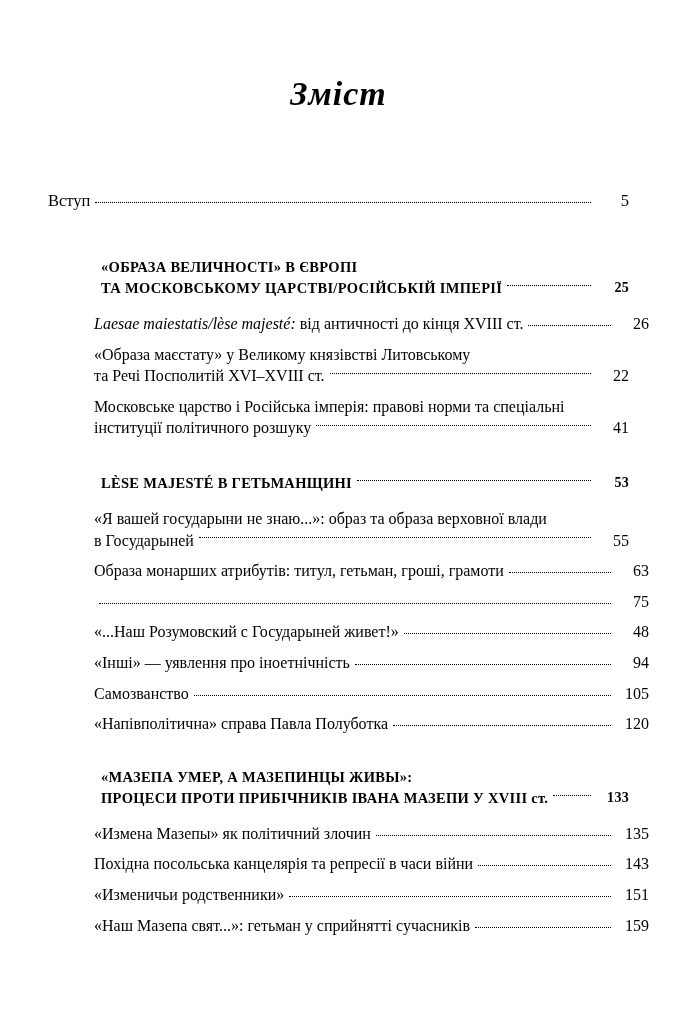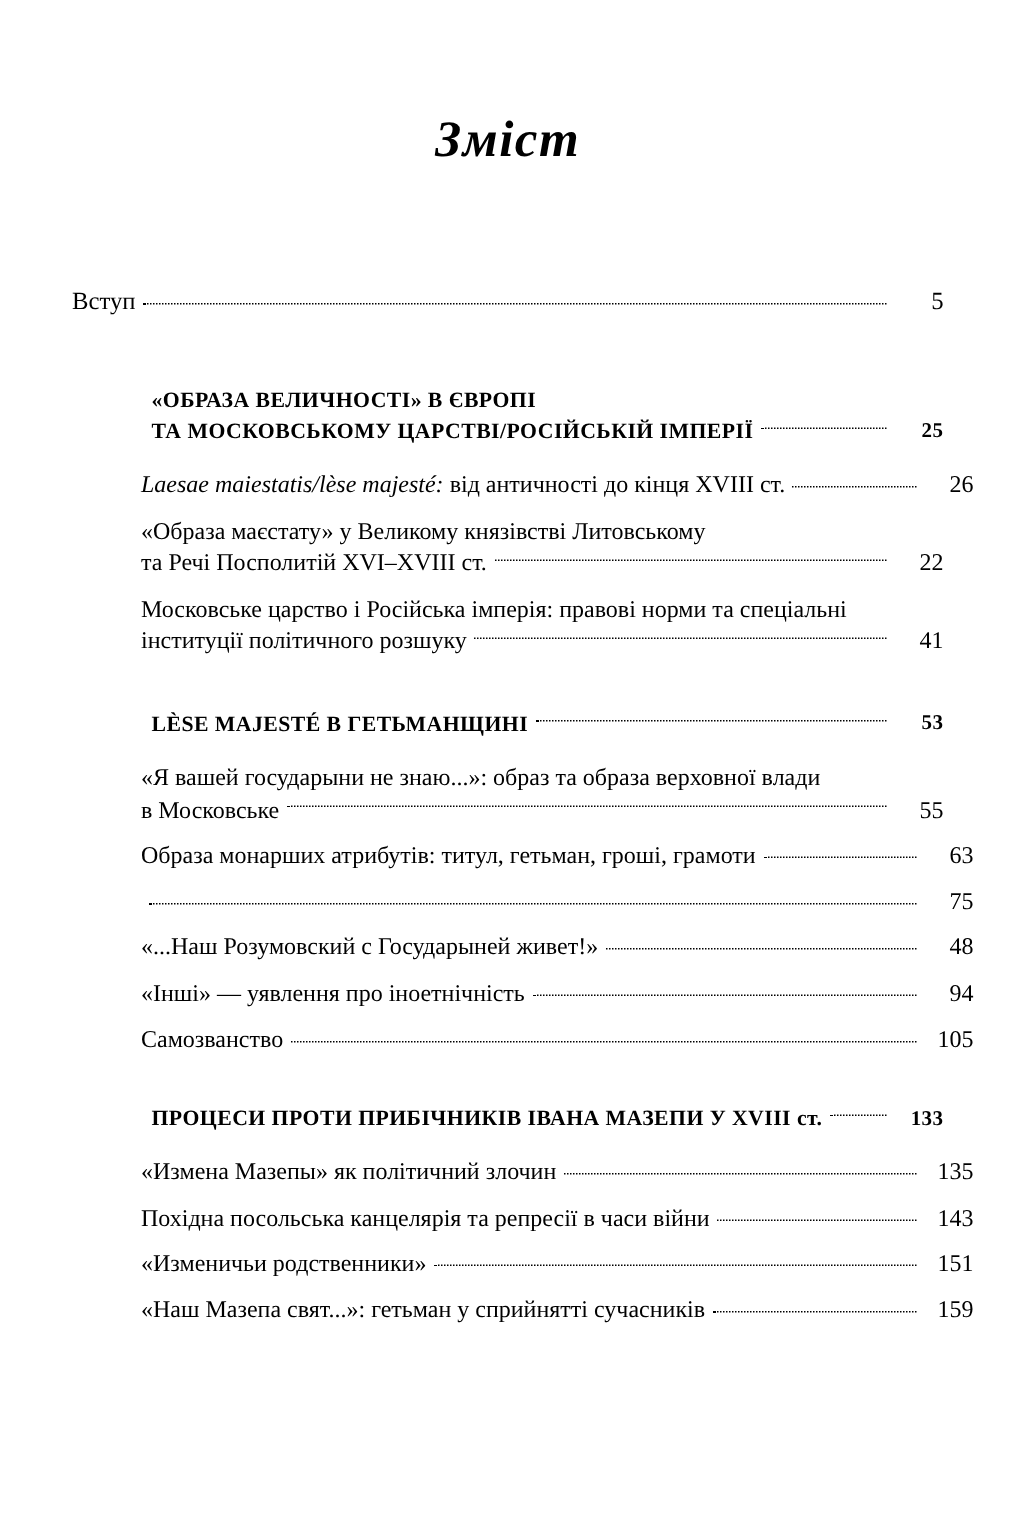--- a/index.html
+++ b/index.html
@@ -182,21 +182,21 @@
     <div class="section" style="margin-top:34px;">
       <div class="sec-line">
         <span class="txt">LÈSE MAJESTÉ В ГЕТЬМАНЩИНІ</span>
         <span class="leader"></span>
         <span class="pg">53</span>
       </div>
 
       <div class="sub entry-2line first">
         <span class="l1">«Я вашей государыни не знаю...»: образ та образа верховної влади</span>
         <span class="l2">
-          <span class="txt">в Московське</span>
+          <span class="txt">в Государыней</span>
           <span class="leader"></span>
           <span class="pg">55</span>
         </span>
       </div>
 
       <div class="entry sub">
         <span class="txt">Образа монарших атрибутів: титул, гетьман, гроші, грамоти</span>
         <span class="leader"></span>
         <span class="pg">63</span>
       </div>
@@ -217,23 +217,33 @@
         <span class="leader"></span>
         <span class="pg">94</span>
       </div>
 
       <div class="entry sub">
         <span class="txt">Самозванство</span>
         <span class="leader"></span>
         <span class="pg">105</span>
       </div>
 
+      <div class="entry sub">
+        <span class="txt">«Напівполітична» справа Павла Полуботка</span>
+        <span class="leader"></span>
+        <span class="pg">120</span>
+      </div>
     </div>
 
     <div class="section" style="margin-top:32px;">
+      <div class="sec-line no-leader">
+        <span class="txt">«МАЗЕПА УМЕР, А МАЗЕПИНЦЫ ЖИВЫ»:</span>
+        <span class="leader"></span>
+        <span class="pg"></span>
+      </div>
       <div class="sec-line">
         <span class="txt">ПРОЦЕСИ ПРОТИ ПРИБІЧНИКІВ ІВАНА МАЗЕПИ У XVIII ст.</span>
         <span class="leader"></span>
         <span class="pg">133</span>
       </div>
 
       <div class="entry sub first">
         <span class="txt">«Измена Мазепы» як політичний злочин</span>
         <span class="leader"></span>
         <span class="pg">135</span>

